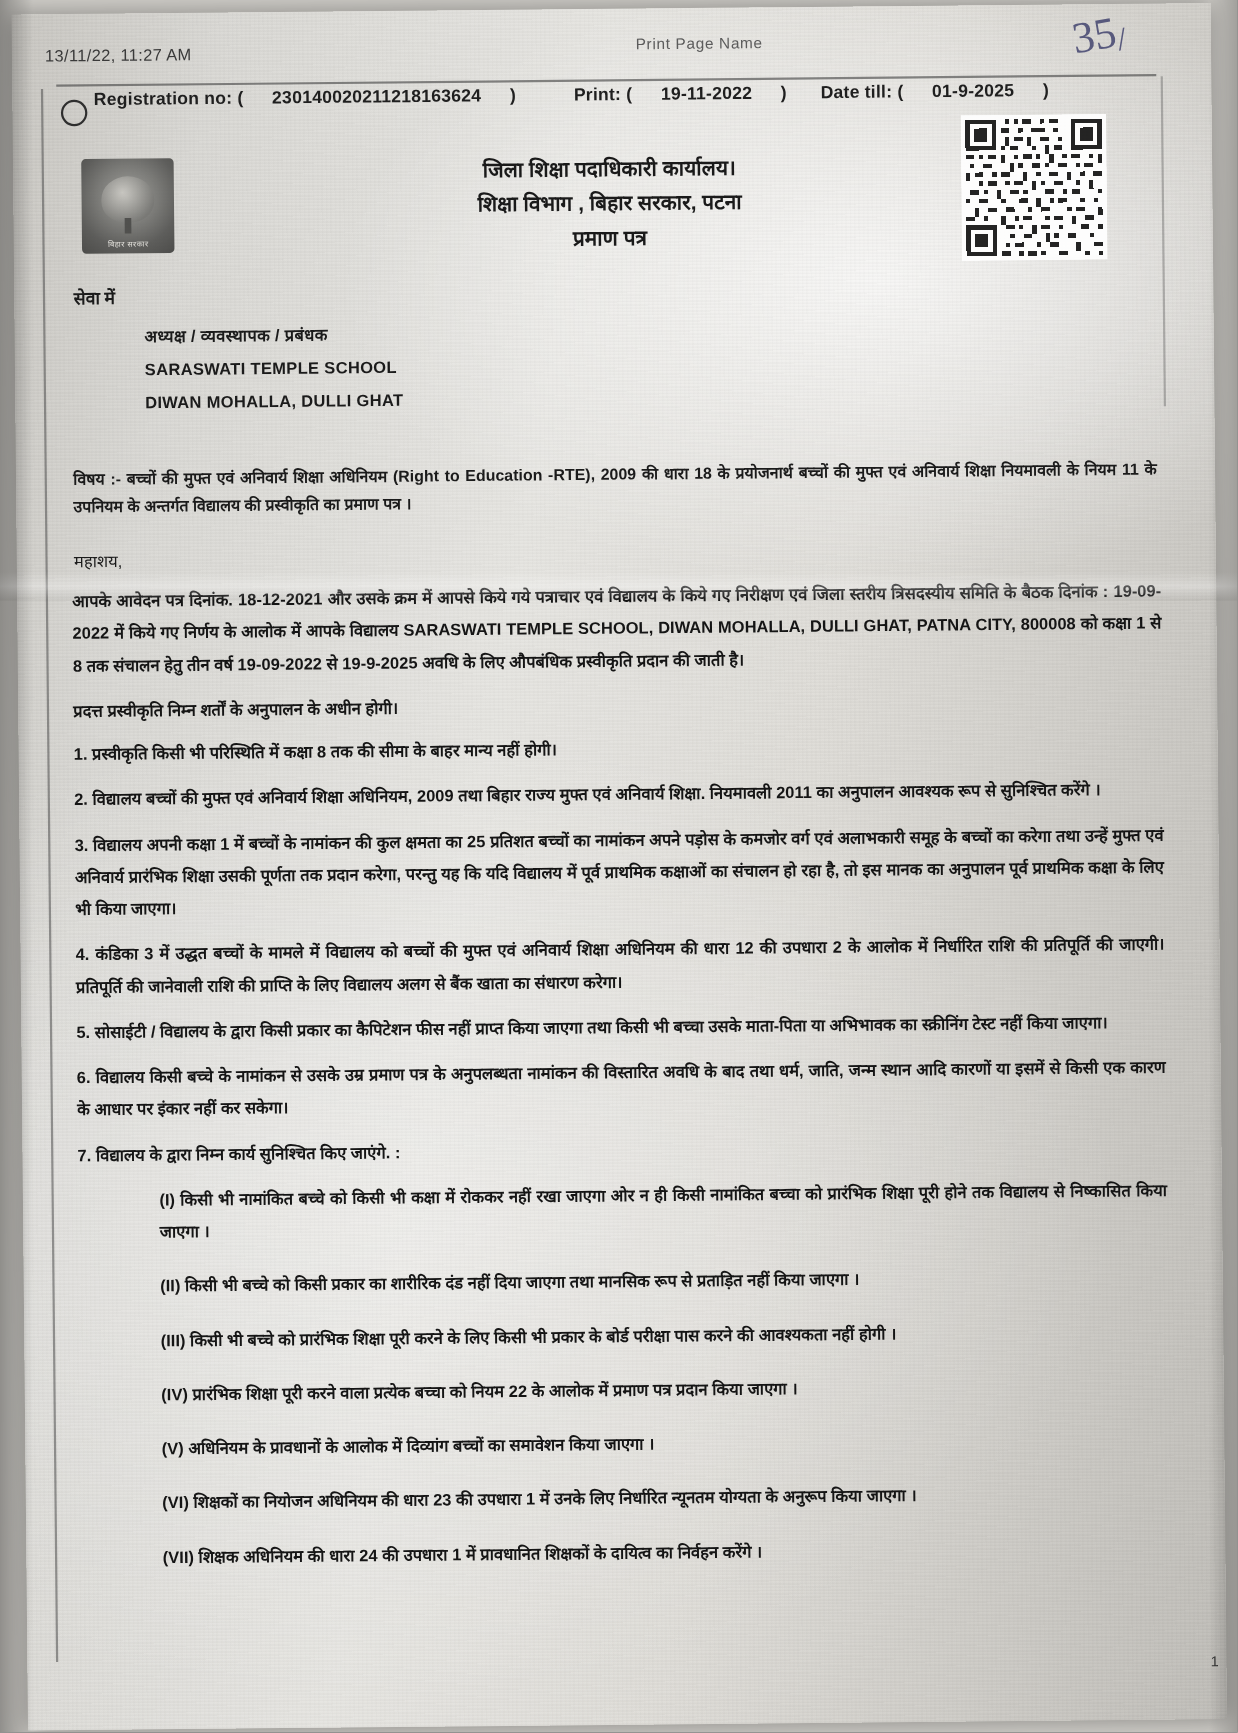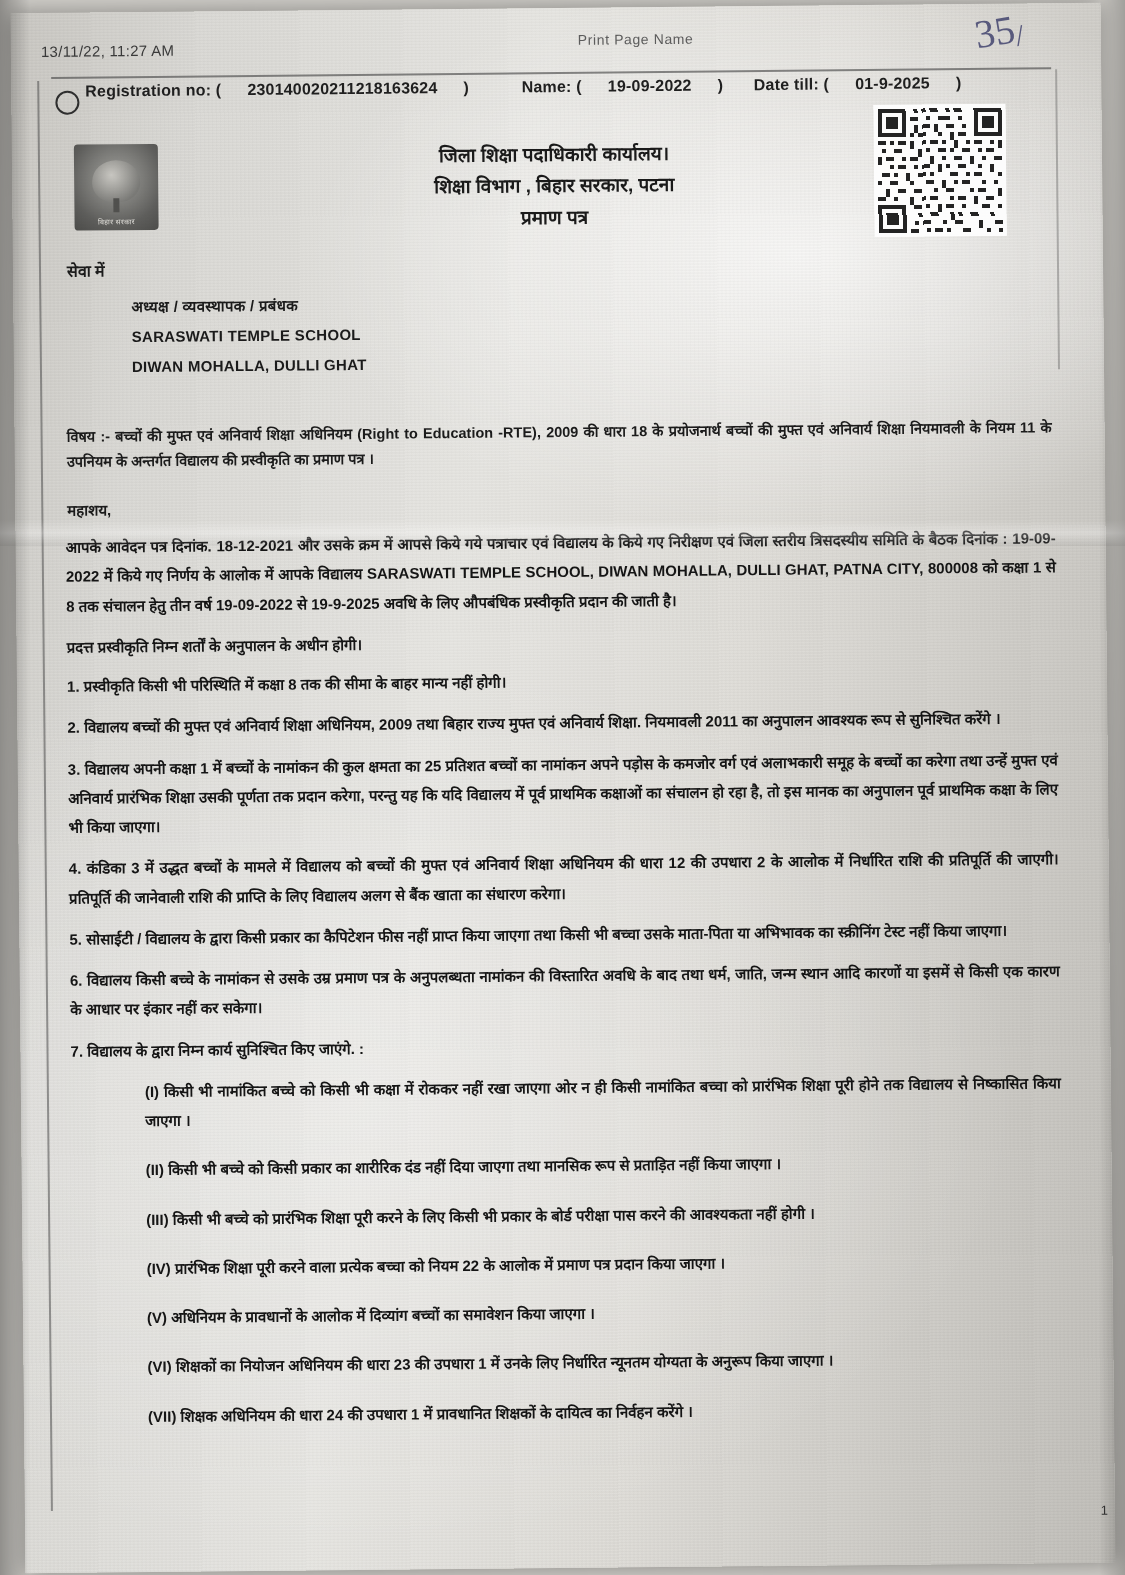--- a/index.html
+++ b/index.html
@@ -186,21 +186,21 @@
     width: 985px;
     font-size: 14.5px;
     font-weight: bold;
     line-height: 1.75;
     text-align: justify;
   }
   .salutation {
     position: absolute;
     left: 70px; top: 495px;
     font-size: 15px;
-    font-weight: bold;
+    font-weight: normal;
   }
   .body {
     position: absolute;
     left: 68px; top: 528px;
     width: 990px;
     font-size: 15px;
     font-weight: bold;
     line-height: 1.95;
     text-align: justify;
     color: #151515;
@@ -254,21 +254,21 @@
       <span>35</span><span class="slash">/</span>
     </div>
 
     <div class="border-top"></div>
     <div class="border-left"></div>
     <div class="border-right"></div>
 
     <div class="reg-circle"></div>
     <div class="reg-line">
       <span>Registration no: (</span><span>230140020211218163624</span><span>)</span>
-      <span class="reg-date">Name: (</span><span>19-09-2022</span><span>)</span>
+      <span class="reg-date">Print: (</span><span>19-11-2022</span><span>)</span>
       <span>Date till: (</span><span>01-9-2025</span><span>)</span>
     </div>
 
     <div class="emblem">
       <div class="tree"></div>
       <div class="trunk"></div>
       <div class="caption">बिहार सरकार</div>
     </div>
 
     <div class="qr">

